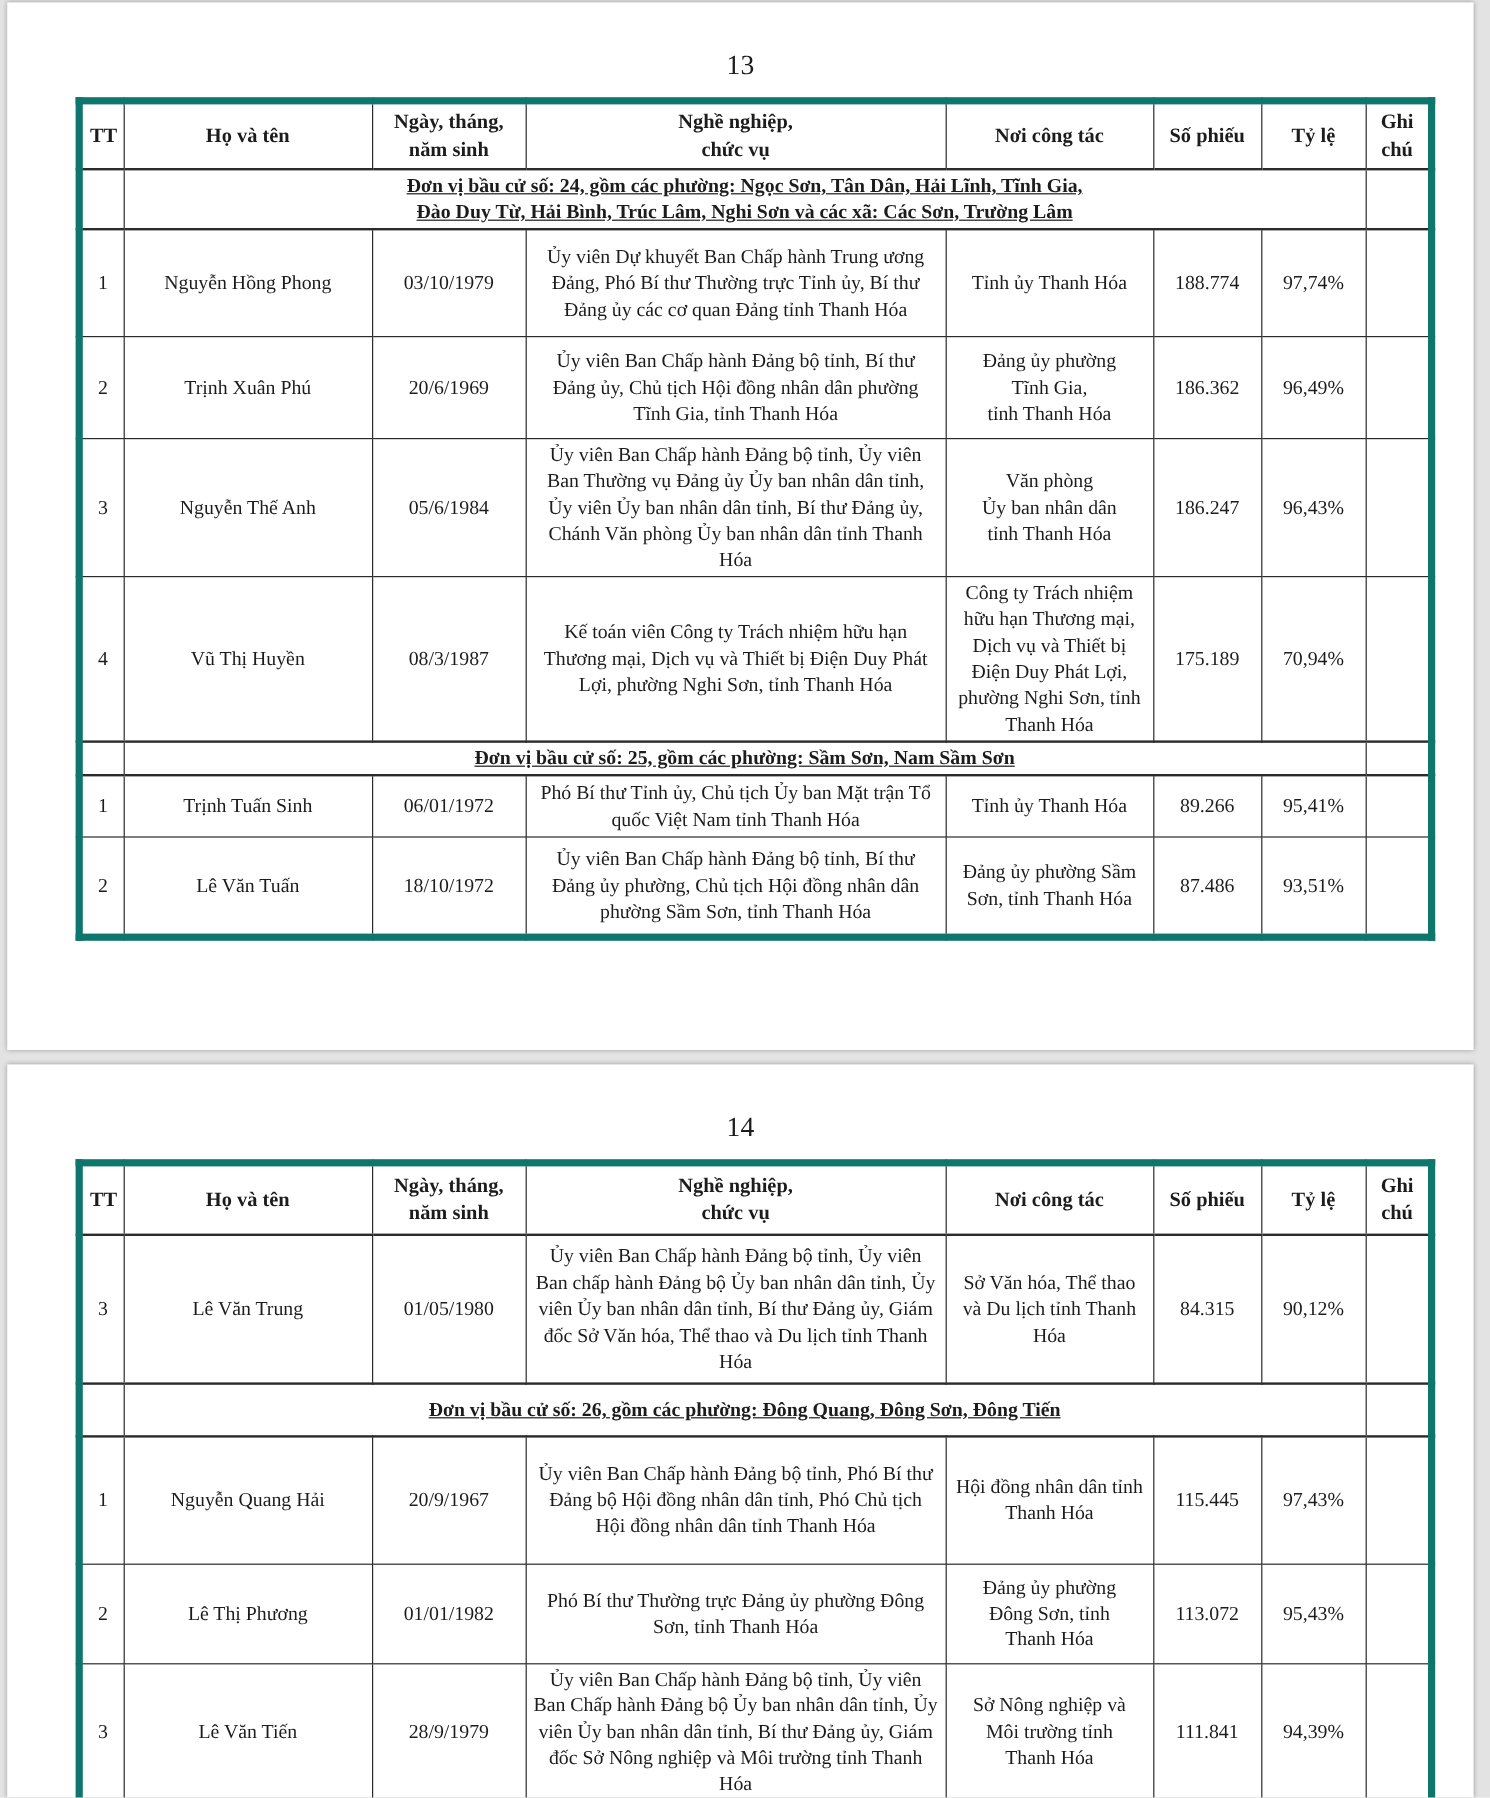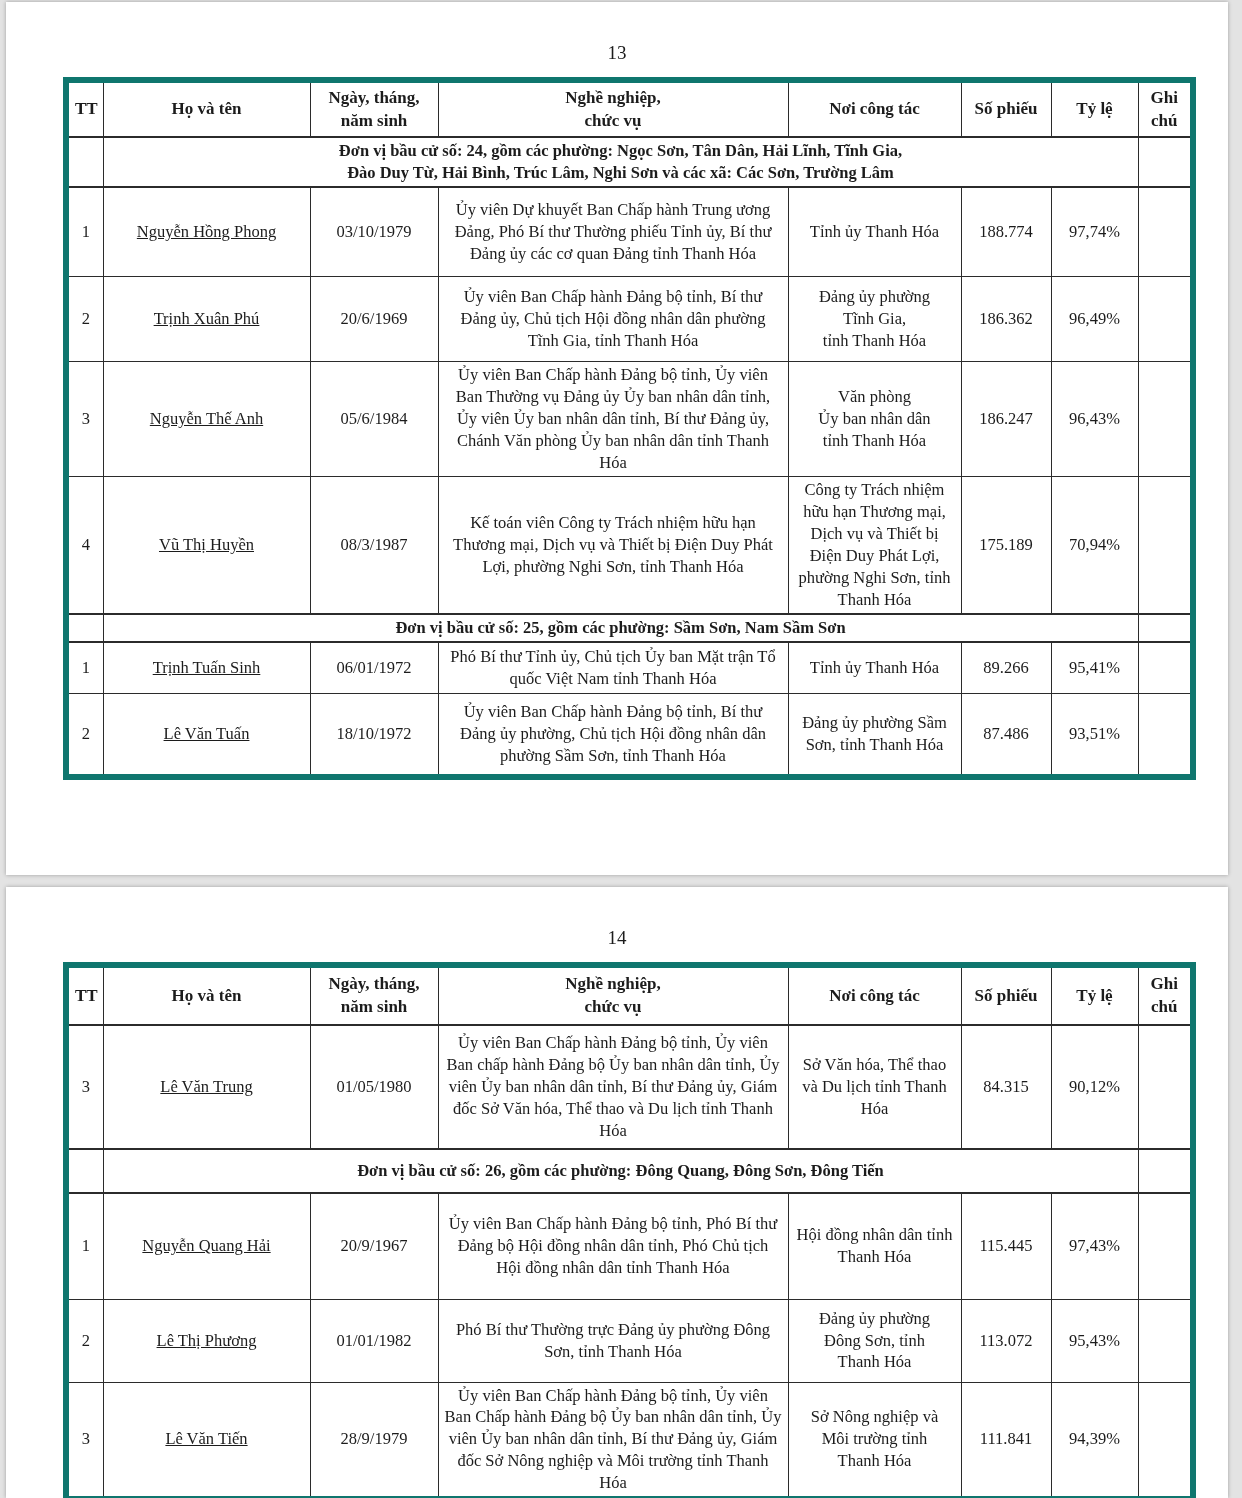--- a/index.html
+++ b/index.html
@@ -15,21 +15,21 @@
     position:absolute; left:6px; width:1222px;
     background:#ffffff;
     box-shadow:0 0 4px rgba(0,0,0,0.30);
     overflow:hidden;
   }
   .page-13 { top:2px;   height:873px; }
   .page-14 { top:887px; height:611px; }
   .page-number {
     padding-top:40px;
     text-align:center;
-    font-size:19px;
+    font-size:23px;
   }
   table.results {
     border-collapse:collapse;
     table-layout:fixed;
     width:1127px;
     margin:13px 0 0 57px;
     border:6px solid #0f766e;
   }
   table.results td {
     border:1px solid #2b2b2b;
@@ -39,26 +39,26 @@
     line-height:1.33;
     padding:2px 6px;
     white-space:pre-line;
     overflow:hidden;
   }
   tr.header-row td {
     font-weight:bold;
     font-size:17px;
     border-bottom:2px solid #2b2b2b;
   }
-  td.name-cell { text-align:left; padding-left:14px;text-decoration:underline; }
+  td.name-cell { text-align:left; padding-left:14px; }
   tr.section-row td {
     border-top:2px solid #2b2b2b;
     border-bottom:2px solid #2b2b2b;
   }
-  td.section-cell { font-weight:bold; font-size:17px; }
+  td.section-cell { font-weight:bold; font-size:17px;text-decoration:underline; }
 </style>
 </head>
 <body>
 
 <div class="page page-13">
   <div class="page-number">13</div>
   <table class="results">
     <colgroup>
       <col style="width:37px">
         <col style="width:207px">
@@ -86,21 +86,21 @@
       <tr class="section-row" style="height:48px">
         <td></td>
         <td colspan="6" class="section-cell">Đơn vị bầu cử số: 24, gồm các phường: Ngọc Sơn, Tân Dân, Hải Lĩnh, Tĩnh Gia,
 Đào Duy Từ, Hải Bình, Trúc Lâm, Nghi Sơn và các xã: Các Sơn, Trường Lâm</td>
         <td></td>
       </tr>
       <tr class="candidate-row" style="height:90px">
         <td>1</td>
         <td class="name-cell">Nguyễn Hồng Phong</td>
         <td>03/10/1979</td>
-        <td>Ủy viên Dự khuyết Ban Chấp hành Trung ương Đảng, Phó Bí thư Thường phiếu Tỉnh ủy, Bí thư Đảng ủy các cơ quan Đảng tỉnh Thanh Hóa</td>
+        <td>Ủy viên Dự khuyết Ban Chấp hành Trung ương Đảng, Phó Bí thư Thường trực Tỉnh ủy, Bí thư Đảng ủy các cơ quan Đảng tỉnh Thanh Hóa</td>
         <td>Tỉnh ủy Thanh Hóa</td>
         <td>188.774</td>
         <td>97,74%</td>
         <td></td>
       </tr>
       <tr class="candidate-row" style="height:85px">
         <td>2</td>
         <td class="name-cell">Trịnh Xuân Phú</td>
         <td>20/6/1969</td>
         <td>Ủy viên Ban Chấp hành Đảng bộ tỉnh, Bí thư Đảng ủy, Chủ tịch Hội đồng nhân dân phường Tĩnh Gia, tỉnh Thanh Hóa</td>

